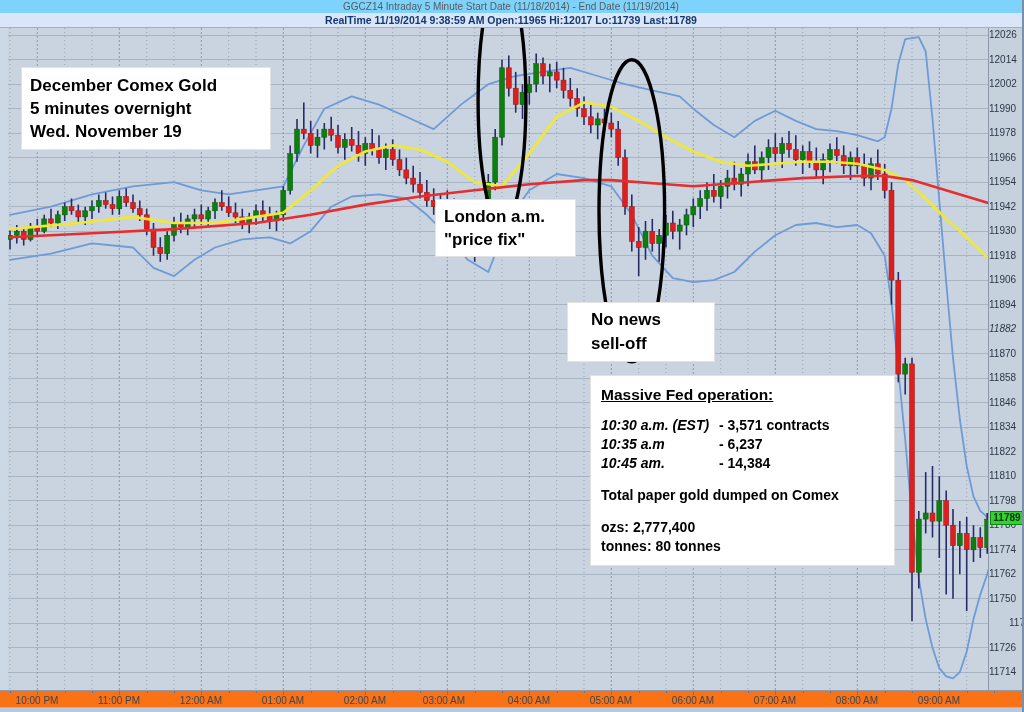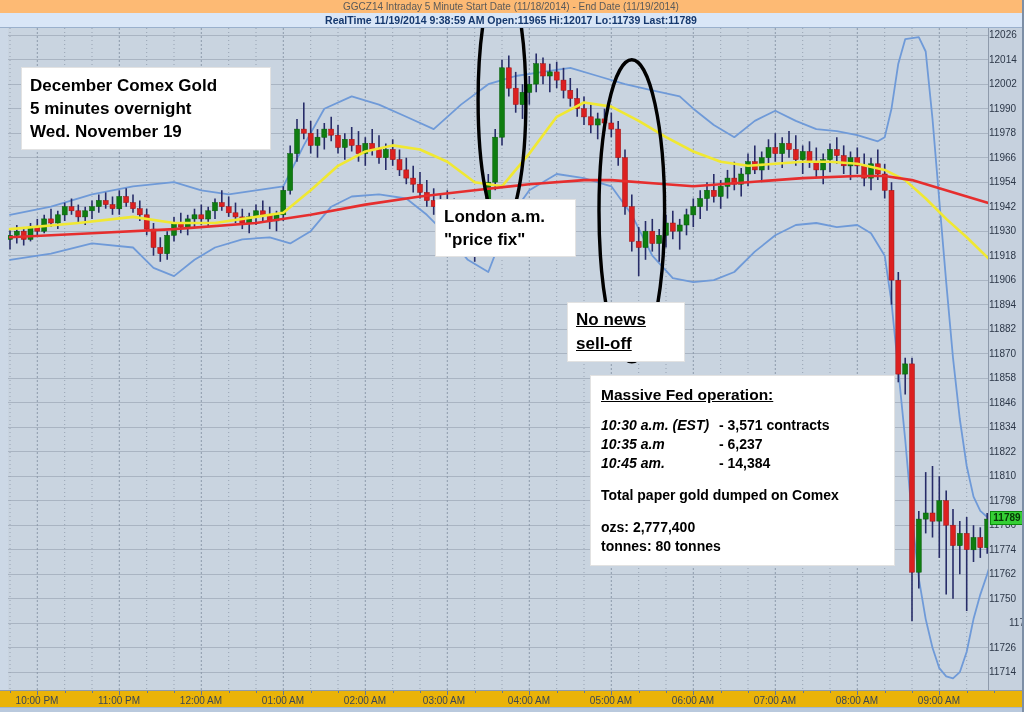--- a/index.html
+++ b/index.html
@@ -1,47 +1,47 @@
 <!DOCTYPE html>
 <html><head>
 <meta charset="utf-8">
 <style>
   html,body{margin:0;padding:0;background:#e8edf4;font-family:"Liberation Sans",sans-serif;}
   #window{position:relative;width:1024px;height:712px;background:#ccd8e6;overflow:hidden;
           border-right:2px solid #7d8fa6;box-sizing:border-box;}
   
-  #hdr1{position:absolute;left:0;top:0;width:100%;height:13px;background:#fdba74;
+  #hdr1{position:absolute;left:0;top:0;width:100%;height:13px;background:#7dd3fc;
         font-size:10px;color:#5a5a5a;text-align:center;line-height:13px;}
   #hdr2{position:absolute;left:0;top:13px;width:100%;height:14px;background:#d9e6f7;
         font-size:10.5px;font-weight:bold;color:#15386e;text-align:center;line-height:14px;
         border-bottom:1px solid #9ab0cc;}
   
   #plot{position:absolute;left:8px;top:28px;width:980px;height:662px;background:#c9d4e0;}
   #plot svg{position:absolute;left:0;top:0;}
   
   #yaxis{position:absolute;left:988px;top:28px;width:34px;height:662px;background:#c6d1de;
          border-left:1px solid #8e9aab;}
   .ylab{position:absolute;left:0;width:34px;height:10px;line-height:10px;font-size:10px;
         color:#2c3748;}
   #lastbadge{position:absolute;left:1px;width:32px;height:12px;line-height:12px;background:#35cf35;
              border:1px solid #0c8a0c;color:#073807;font-weight:bold;font-size:10px;text-align:center;z-index:5;}
   
-  #xaxis{position:absolute;left:0;top:690px;width:1024px;height:17px;background:#eab308;
+  #xaxis{position:absolute;left:0;top:690px;width:1024px;height:17px;background:#f97316;
          border-top:1px solid #8e9aab;}
   .xlab{position:absolute;top:4px;height:11px;line-height:11px;font-size:10px;color:#3a4654;
         transform:translateX(-50%);white-space:nowrap;}
   .xtick{position:absolute;top:0;width:1px;background:#66788e;}
   #botstrip{position:absolute;left:0;top:707px;width:1024px;height:5px;background:#b9c9dd;
             border-top:1px solid #a3b6cc;}
   
   .note{position:absolute;background:#ffffff;color:#000;font-weight:bold;z-index:3;
         box-shadow:0 0 0 1px #e2e2e2;}
   #note1{left:14px;top:40px;width:232px;padding:6px 8px;font-size:17px;line-height:23px;}
   #note2{left:396px;top:172px;width:123px;padding:5px 8px;font-size:17px;line-height:23px;margin-left:32px;}
-  #note3{left:560px;top:275px;width:100px;padding:5px 8px;font-size:17px;line-height:24px;text-decoration:underline;}
+  #note3{left:560px;top:275px;width:100px;padding:5px 23px;font-size:17px;line-height:24px;}
   #note4{left:583px;top:348px;width:277px;padding:9px 16px 9px 10px;font-size:14px;line-height:19px;}
   #note4 .ttl{font-size:15.5px;text-decoration:underline;margin-bottom:12px;}
   .fedrow{display:flex;}
   .fedrow .ft{width:118px;flex:none;font-style:italic;}
   #note4 .total{margin:13px 0;}
   #note4 .oz{margin-top:0;}
 </style>
 </head>
 <body>
 
@@ -454,21 +454,21 @@
       <div class="ylab" style="top: 51px;">12002</div>
       <div class="ylab" style="top: 76px;">11990</div>
       <div class="ylab" style="top: 100px;">11978</div>
       <div class="ylab" style="top: 125px;">11966</div>
       <div class="ylab" style="top: 149px;">11954</div>
       <div class="ylab" style="top: 174px;">11942</div>
       <div class="ylab" style="top: 198px;">11930</div>
       <div class="ylab" style="top: 223px;">11918</div>
       <div class="ylab" style="top: 247px;">11906</div>
       <div class="ylab" style="top: 272px;">11894</div>
-      <div class="ylab" style="top: 296px;">11882</div>
+      <div class="ylab" style="top: 296px; font-style: italic;">11882</div>
       <div class="ylab" style="top: 321px;">11870</div>
       <div class="ylab" style="top: 345px;">11858</div>
       <div class="ylab" style="top: 370px;">11846</div>
       <div class="ylab" style="top: 394px;">11834</div>
       <div class="ylab" style="top: 419px;">11822</div>
       <div class="ylab" style="top: 443px;">11810</div>
       <div class="ylab" style="top: 468px;">11798</div>
       <div class="ylab" style="top: 492px;">11786</div>
       <div class="ylab" style="top: 517px;">11774</div>
       <div class="ylab" style="top: 541px;">11762</div>

